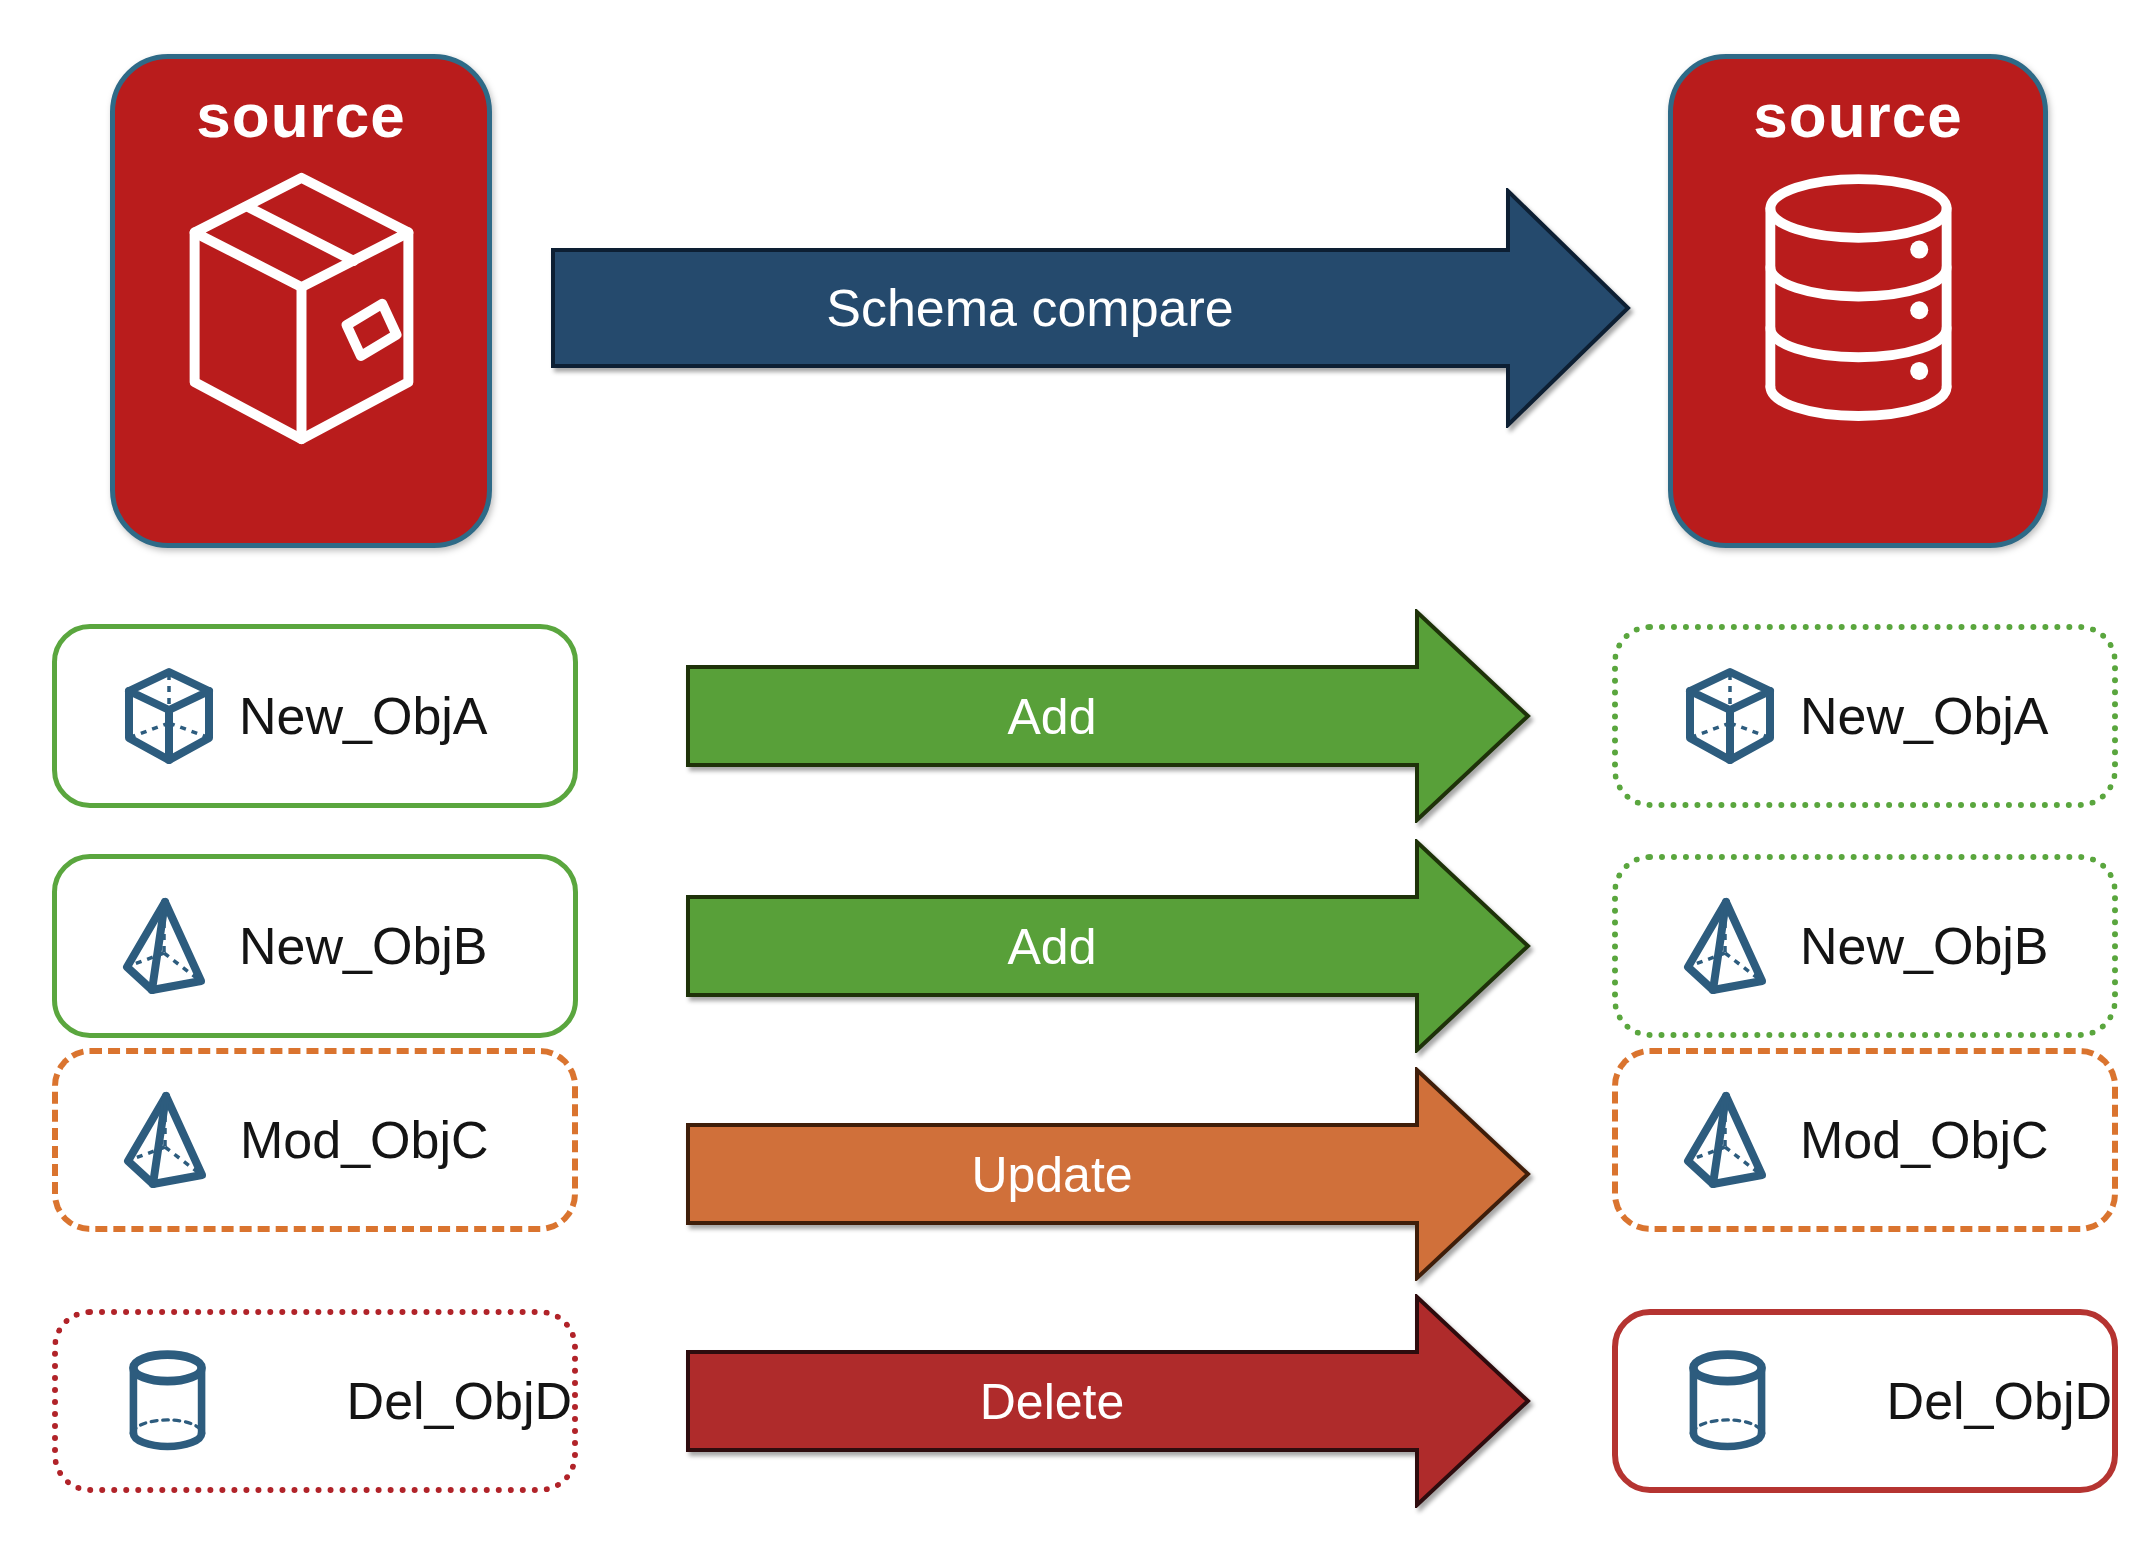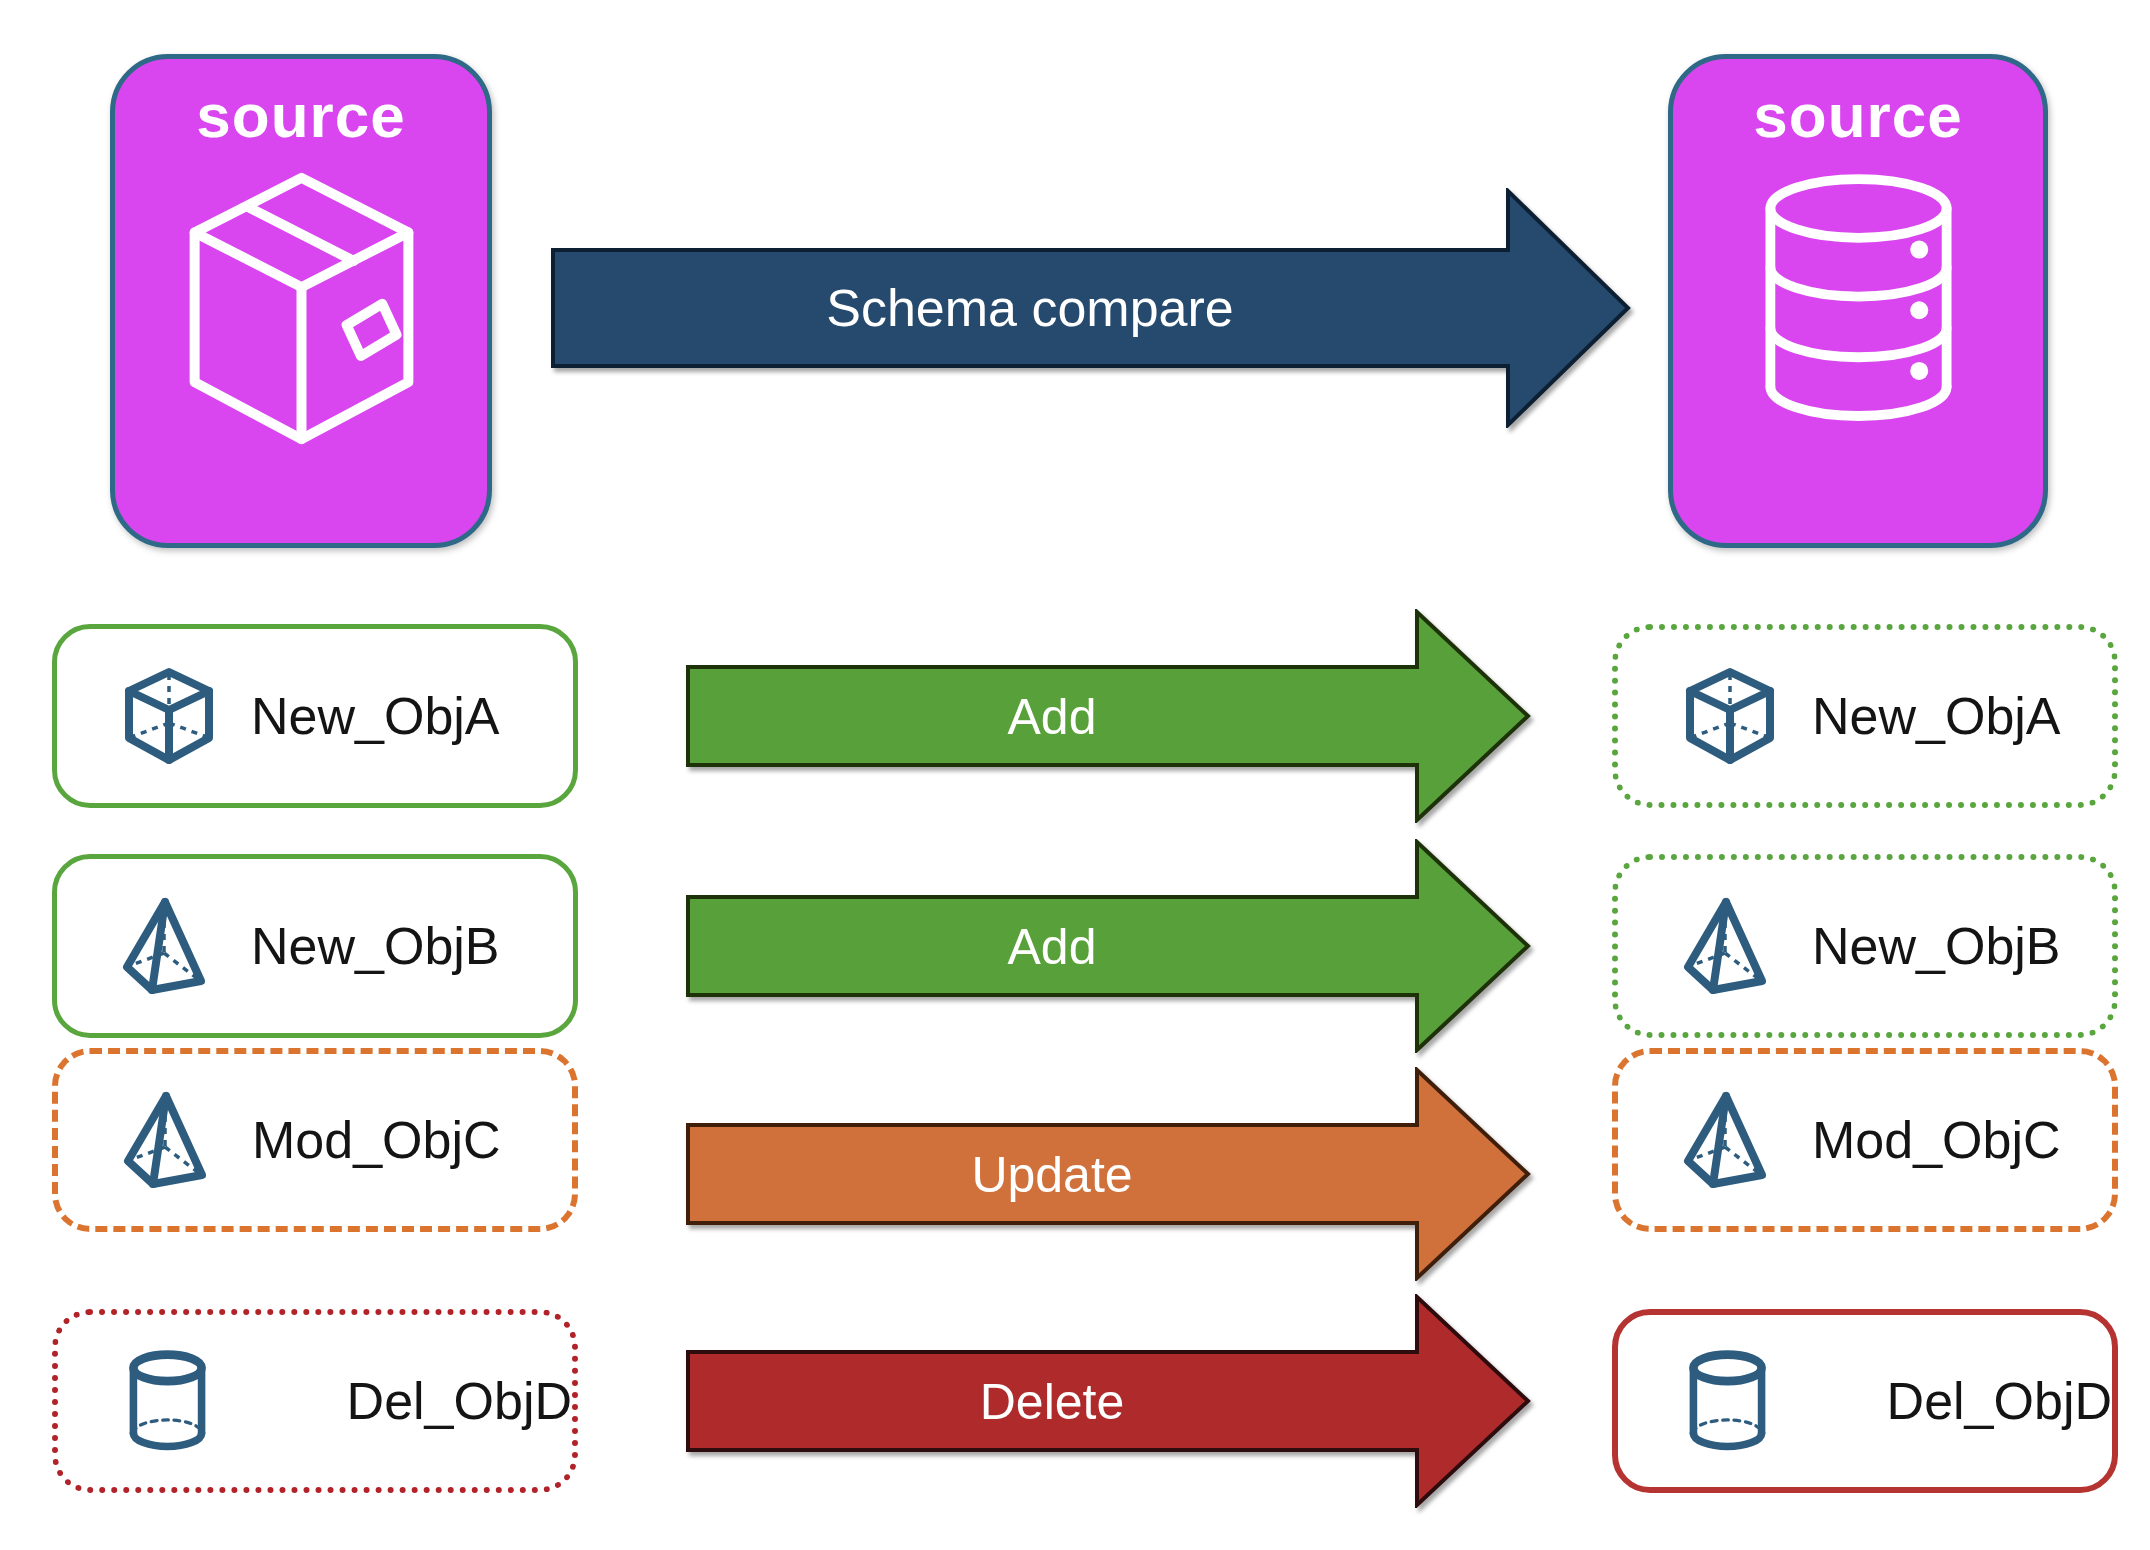--- a/index.html
+++ b/index.html
@@ -3,21 +3,21 @@
 <meta charset="utf-8">
 <style>
   html,body{margin:0;padding:0;background:#ffffff;}
   #canvas{
     position:relative;width:2150px;height:1550px;background:#ffffff;overflow:hidden;
     font-family:"Liberation Sans", sans-serif;
   }
   
   .card{
     position:absolute;top:54px;width:382px;height:494px;
-    background:#d946ef;border:5px solid #2E6A87;border-radius:58px;
+    background:#b91c1c;border:5px solid #2E6A87;border-radius:58px;
     box-sizing:border-box;display:flex;flex-direction:column;align-items:center;
     filter:drop-shadow(2px 3px 3px rgba(0,0,0,0.25));
   }
   .card.source{left:110px;}
   .card.target{left:1668px;width:380px;}
   .card-title{
     margin-top:26px;font-size:62px;font-weight:bold;color:#ffffff;letter-spacing:1px;line-height:1;
   }
   .card-icon{margin-top:14px;}
   
@@ -27,21 +27,21 @@
   .compare-arrow text{font-size:52px;}
   .row-arrow text{font-size:50px;}
   .row-arrow{left:685px;}
   .row-arrow.r0{top:609px;}
   .row-arrow.r1{top:839px;}
   .row-arrow.r2{top:1067px;}
   .row-arrow.r3{top:1294px;}
   
   .obox{
     position:absolute;height:184px;background:#ffffff;border-radius:38px;box-sizing:border-box;
-    display:flex;align-items:center;padding-left:62px;gap:32px;
+    display:flex;align-items:center;padding-left:62px;gap:20px;
   }
   .obox.left{left:52px;width:526px;}
   .obox.right{left:1612px;width:506px;}
   .obox.t0{top:624px;}
   .obox.t1{top:854px;text-align:center;}
   .obox.t2{top:1048px;text-align:center;}
   .obox.t3{top:1309px;justify-content:space-between;}
   .b-green-solid {border:5px solid #5AA63E;}
   .b-green-dotted{border:6px dotted #5AA63E;}
   .b-orange-dashed{border:6px dashed #DA742F;}

